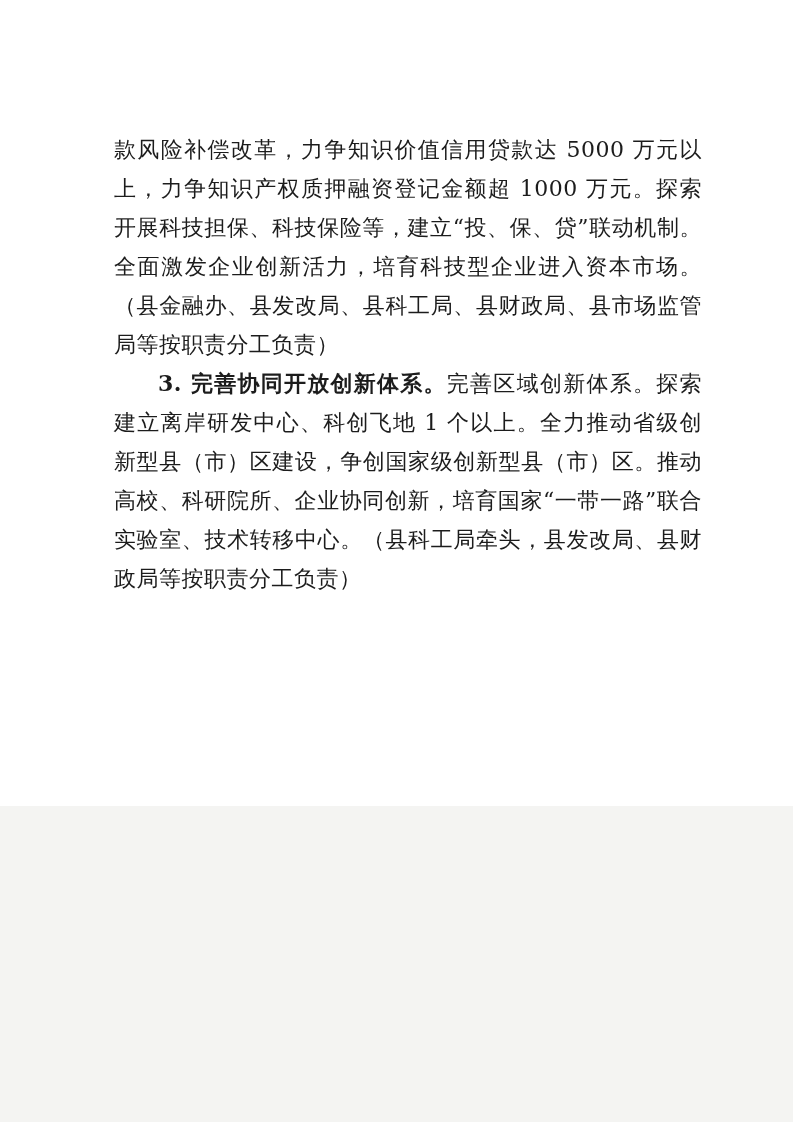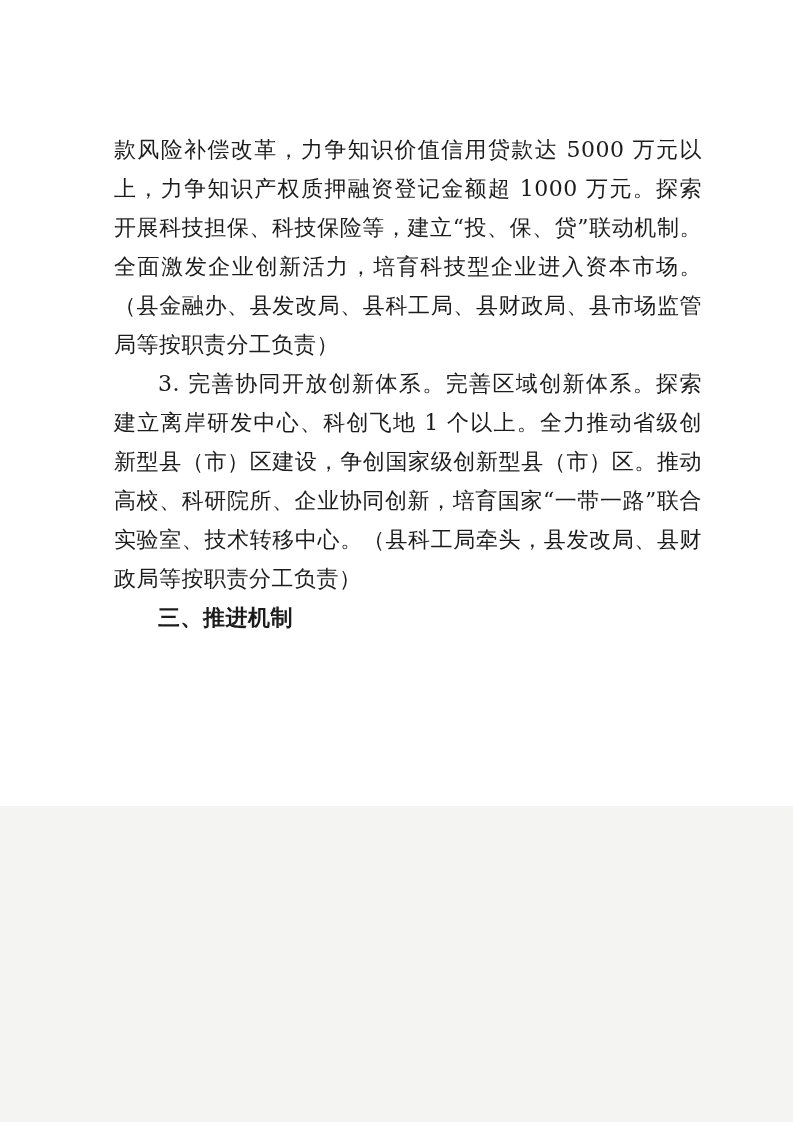--- a/index.html
+++ b/index.html
@@ -25,21 +25,21 @@
     width: 588px;
     font-size: 22px;
     line-height: 39px;
     color: #1c1c1c;
     text-align: justify;
     text-justify: inter-ideograph;
     letter-spacing: 0.5px;
   }
   .content p { margin: 0; }
   .para-indent { text-indent: 2em; }
-  .bold-lead { font-weight: normal; }
+  .bold-lead { font-weight: bold; }
   .section-heading {
     font-weight: bold;
     text-indent: 2em;
     margin: 0;
   }
   .page-number {
     position: absolute;
     left: 106px;
     top: 981px;
     font-size: 18px;
@@ -52,20 +52,19 @@
 <body>
 
 <div class="page">
 
   <div class="content">
 
     <p>款风险补偿改革，力争知识价值信用贷款达 5000 万元以上，力争知识产权质押融资登记金额超 1000 万元。探索开展科技担保、科技保险等，建立“投、保、贷”联动机制。全面激发企业创新活力，培育科技型企业进入资本市场。（县金融办、县发改局、县科工局、县财政局、县市场监管局等按职责分工负责）</p>
 
     <p class="para-indent"><span class="bold-lead">3. 完善协同开放创新体系。</span><span>完善区域创新体系。探索建立离岸研发中心、科创飞地 1 个以上。全力推动省级创新型县（市）区建设，争创国家级创新型县（市）区。推动高校、科研院所、企业协同创新，培育国家“一带一路”联合实验室、技术转移中心。（县科工局牵头，县发改局、县财政局等按职责分工负责）</span></p>
 
-    <p class="section-heading">三、推进机制</p>
 
 
   </div>
 
   <div class="page-number">- 28 -</div>
 
 </div>
 
 </body></html>

